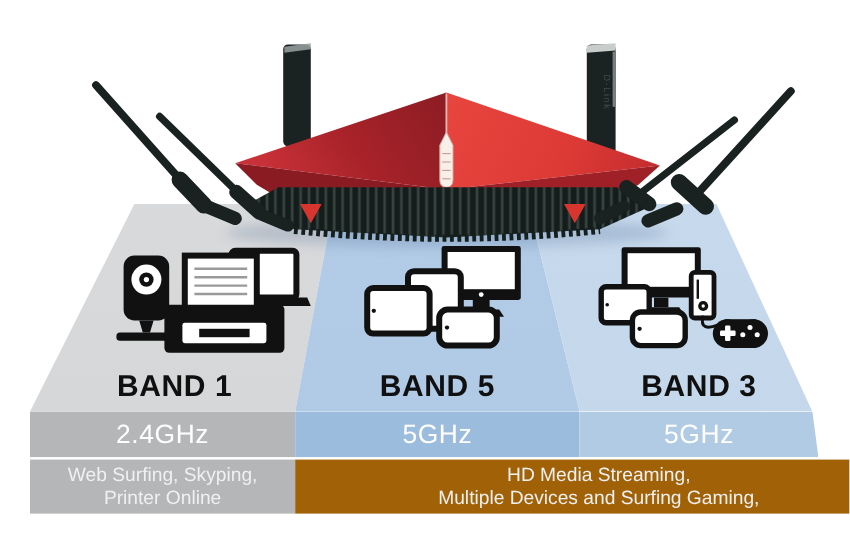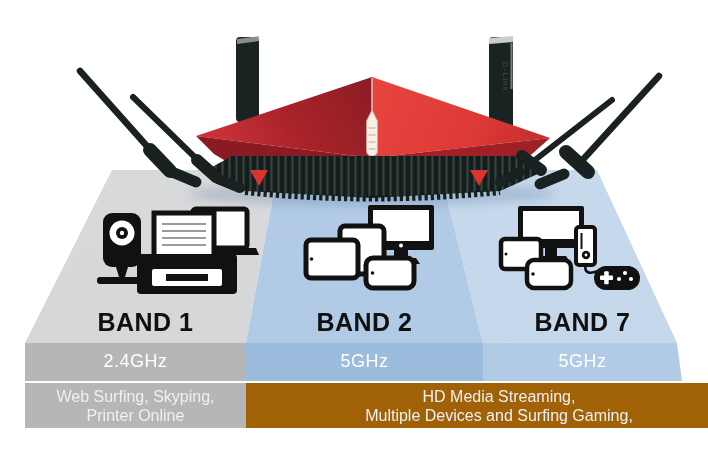--- a/index.html
+++ b/index.html
@@ -28,21 +28,21 @@
   .sep{top:381px;left:25px;width:657px;height:2px;background:#fdfdfd;position:absolute;}
   .desc-row{top:383px;height:45px;}
   .desc-b1{left:25px;width:221px;background:#b4b6b7;}
   .desc-b23{left:246px;width:476px;background:#a16207;padding-left:30px;box-sizing:border-box;}
   .band-label{position:absolute;top:304px;height:36px;line-height:36px;text-align:center;
     font-size:25px;font-weight:700;color:#101010;letter-spacing:.5px;}
   .lbl-b1{left:35px;width:221px;}
   .lbl-b2{left:246px;width:237px;}
   .lbl-b3{left:483px;width:199px;}
   .freq-text{display:block;width:100%;text-align:center;line-height:37px;
-    font-size:18px;color:#ffffff;letter-spacing:.5px;}
+    font-size:22px;color:#ffffff;letter-spacing:.5px;}
   .uses{display:block;width:100%;text-align:center;font-size:16px;line-height:19px;
     color:#eef0f1;padding-top:4px;}
   .uses span{display:block;}
 </style>
 </head>
 <body>
 
 <div id="stage">
 
   <div class="pedestal b1"></div>
@@ -196,22 +196,22 @@
         <rect x="604.2" y="271.2" width="4.5" height="13" rx="1" fill="#fff"></rect>
         <circle cx="625" cy="273" r="2.1" fill="#fff"></circle>
         <circle cx="631" cy="279" r="2.1" fill="#fff"></circle>
         <circle cx="619" cy="279" r="2.1" fill="#fff"></circle>
       </g>
     </g>
   </svg>
 
   <div class="rows">
     <div class="band-label lbl-b1">BAND 1</div>
-    <div class="band-label lbl-b2">BAND 2</div>
-    <div class="band-label lbl-b3">BAND 7</div>
+    <div class="band-label lbl-b2">BAND 5</div>
+    <div class="band-label lbl-b3">BAND 3</div>
 
     <div class="cell freq-row freq-b1">
       <span class="freq-text">2.4GHz</span>
     </div>
     <div class="cell freq-row freq-b2">
       <span class="freq-text">5GHz</span>
     </div>
     <div class="cell freq-row freq-b3">
       <span class="freq-text">5GHz</span>
     </div>

